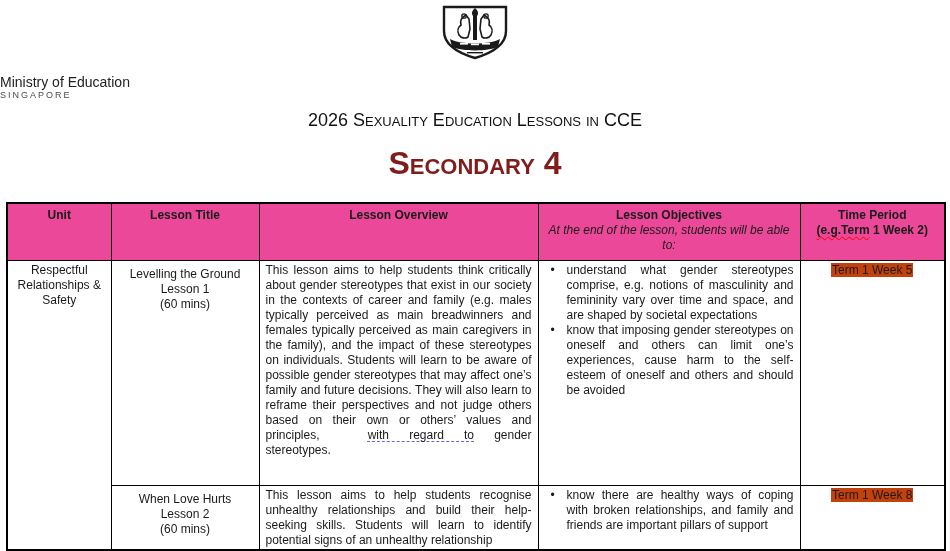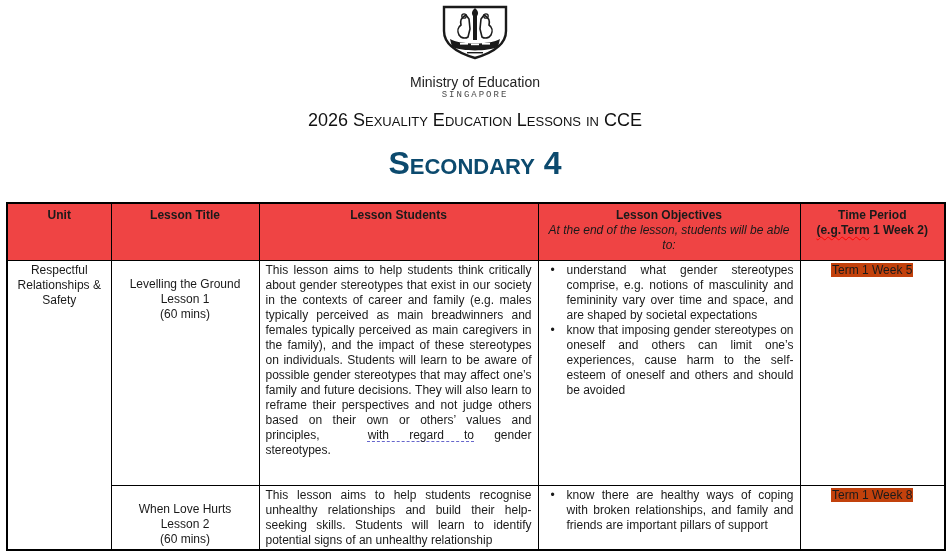--- a/index.html
+++ b/index.html
@@ -4,59 +4,59 @@
 <style>
   html,body { margin:0; padding:0; background:#fff; }
   .page {
     position:relative;
     width:950px; height:551px;
     overflow:hidden;
     background:#fff;
     color:#1a1a1a;
     font-family:"Liberation Sans","DejaVu Sans",sans-serif;
   }
-  .masthead { text-align:center; padding-top:3px; }
+  .masthead { text-align:left; padding-top:3px; }
   .crest { display:block; margin:0 auto; width:78px; height:58px; }
   .ministry { margin-top:13px; font-size:14px; line-height:16px; color:#222; }
-  .country  { margin-top:0px; font-size:9px; line-height:11px; letter-spacing:2px; color:#4a4a4a;font-family:Liberation Mono, monospace; }
+  .country  { margin-top:0px; font-size:9px; line-height:11px; letter-spacing:2px; color:#4a4a4a; }
   .doc-title {
     margin-top:9px; text-align:center;
     font-size:18px; line-height:21px; font-weight:normal;
     font-variant:small-caps; color:#111;
   }
   .level-title {
     margin-top:14px; text-align:center;
     font-size:32px; line-height:36px; font-weight:bold;
-    font-variant:small-caps; color:#0c4a6e;
+    font-variant:small-caps; color:#7f1d1d;
   }
   table.lessons {
     margin:21px 0 0 6px;
     width:938px;
     border-collapse:collapse;
     table-layout:fixed;
     border:2px solid #000;
   }
   .lessons th, .lessons td {
     border:1px solid #000;
     vertical-align:top;
     font-size:12px;
     line-height:15px;
   }
   .lessons thead tr { height:57px; }
   .lessons th {
-    background:#ef4444;
+    background:#ec4899;
     font-weight:bold;
     text-align:center;
     padding:4px 4px 2px 4px;
   }
   .th-sub { font-weight:normal;font-style:italic; }
   .lessons tbody tr.row-1 { height:225px; }
   .lessons tbody tr.row-2 { height:90px; }
   td.cell-unit  { text-align:center; padding:2px 3px; }
-  td.cell-title { text-align:center; padding:16px 3px; }
+  td.cell-title { text-align:center; padding:6px 3px; }
   td.cell-overview { text-align:justify; padding:2px 6px 2px 6px; }
   td.cell-objectives { padding:2px 6px 2px 0; }
   td.cell-time { text-align:center; padding:2px 2px; }
   .bullet { display:flex; }
   .bullet .dot { flex:none; width:28px; text-align:center; }
   .bullet .btext { flex:1; text-align:justify; }
   .hl { background:#c2410c; padding:0 1px; }
   .sq-red {
     text-decoration:underline wavy #ff0000;
     text-decoration-thickness:1px;
@@ -107,21 +107,21 @@
       <col style="width:104px">
         <col style="width:148px">
         <col style="width:279px">
         <col style="width:262px">
         <col style="width:145px">
     </colgroup>
     <thead>
       <tr>
         <th>Unit</th>
         <th>Lesson Title</th>
-        <th>Lesson Students</th>
+        <th>Lesson Overview</th>
         <th>
           <div>Lesson Objectives</div>
           <div class="th-sub">At the end of the lesson, students will be able to:</div>
         </th>
         <th>
           <div>Time Period</div>
           <div><span class="sq-red">(e.g.Term</span><span> 1 Week 2)</span></div>
         </th>
       </tr>
     </thead>

